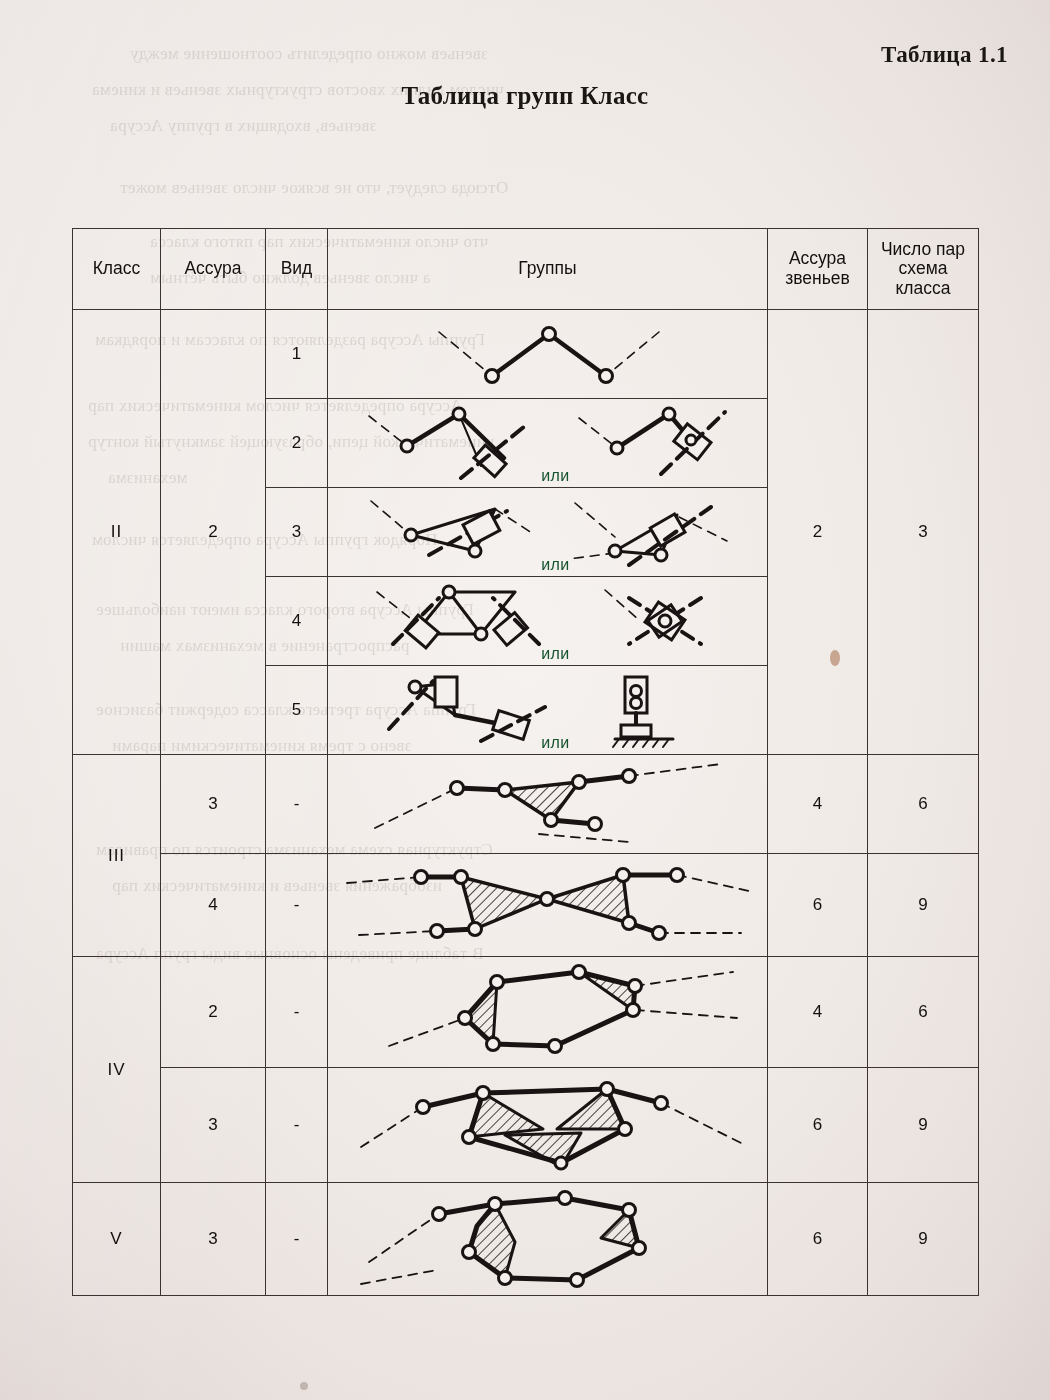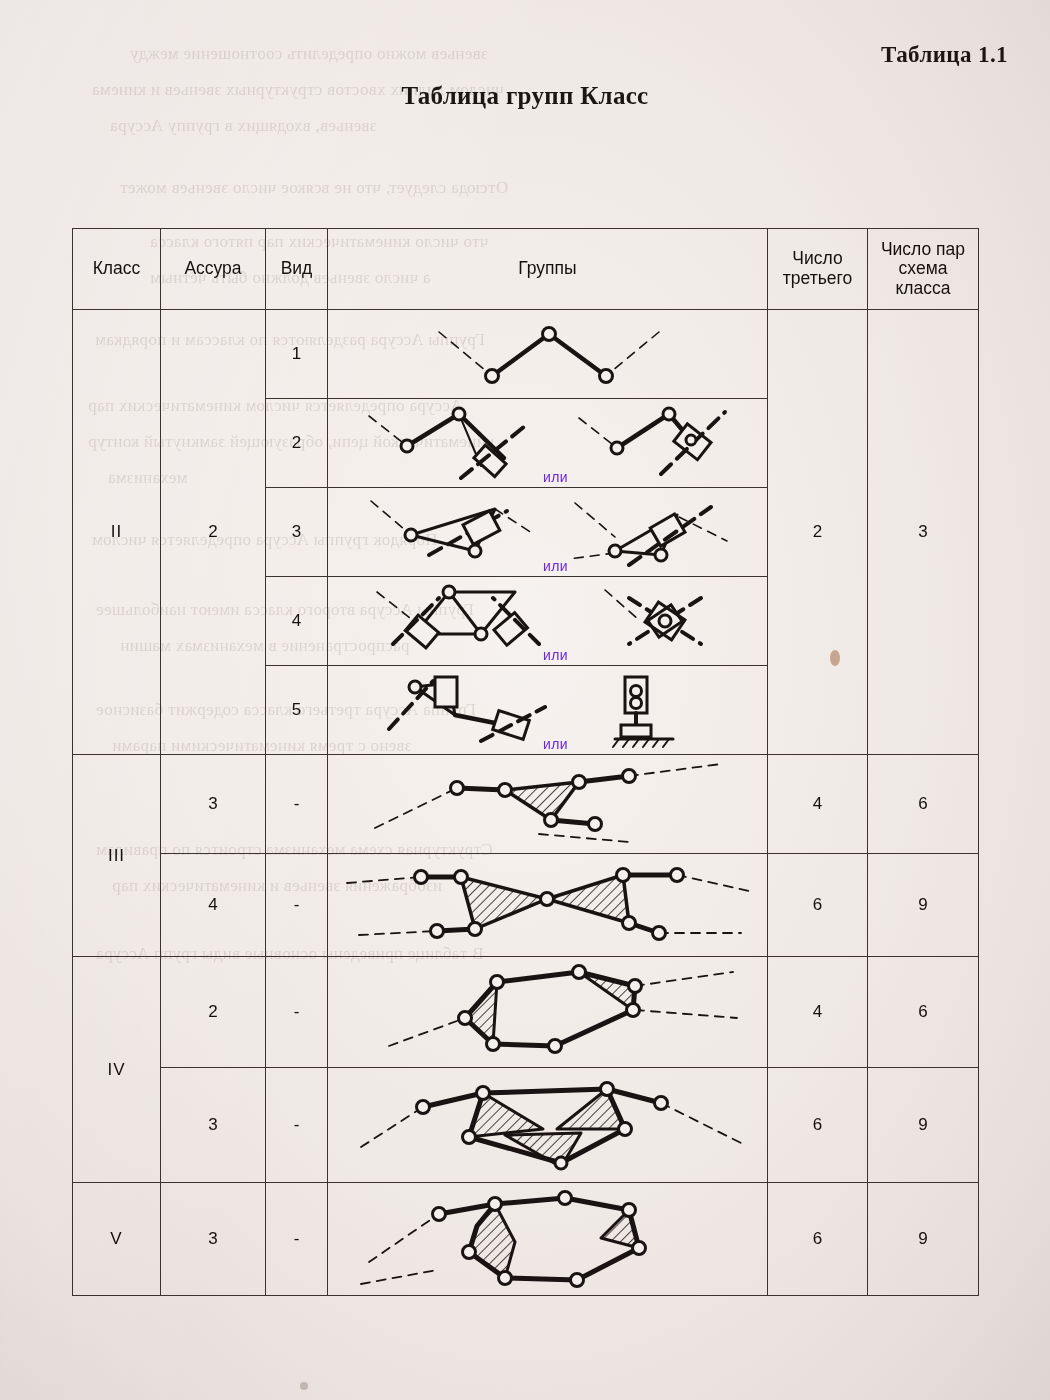--- a/index.html
+++ b/index.html
@@ -105,23 +105,23 @@
   }
   .scheme-cell svg { display: block; margin: 0 auto; }
 
   .orbox {
     position: relative;
   }
   .or-label {
     position: absolute;
     left: 16px; right: 0;
     bottom: 2px;
-    font-size: 14px;
+    font-size: 16px;
     letter-spacing: .4px;
-    color: #6d28d9;
+    color: #14532d;
   }
 
   
   .smudge {
     position: absolute;
     border-radius: 50%;
     pointer-events: none;
   }
 </style>
 </head>
@@ -162,21 +162,21 @@
     <col class="col-scheme">
       <col class="col-links">
       <col class="col-pairs">
   </colgroup>
   <thead>
     <tr>
       <th>Класс</th>
       <th>Ассура</th>
       <th>Вид</th>
       <th>Группы</th>
-      <th>Число третьего</th>
+      <th>Ассура звеньев</th>
       <th>Число пар схема класса</th>
     </tr>
   </thead>
   <tbody>
 
     <tr>
       <td class="roman" rowspan="5">II</td>
       <td rowspan="5">2</td>
       <td>1</td>
       <td class="scheme-cell">

